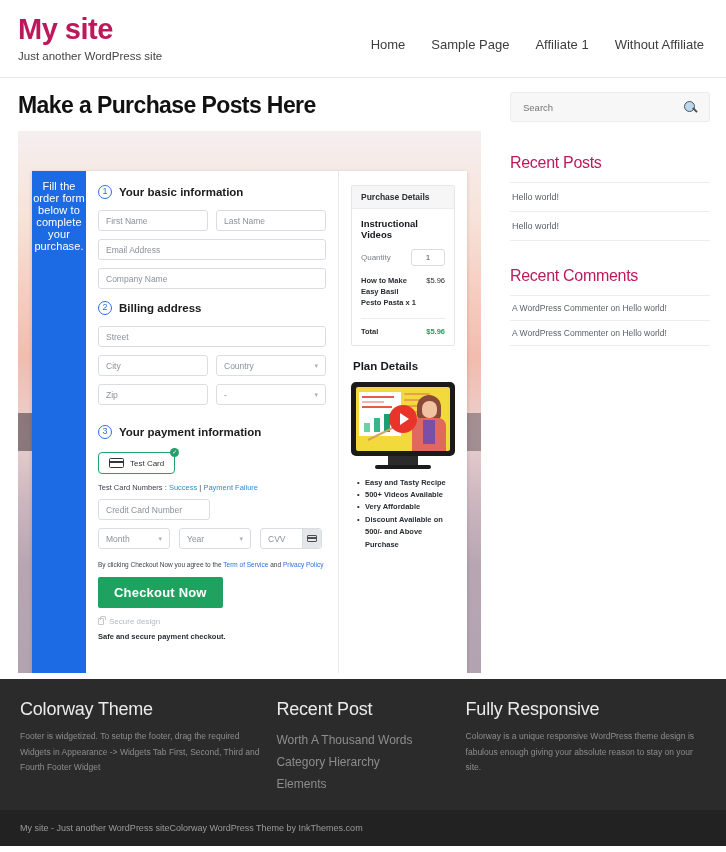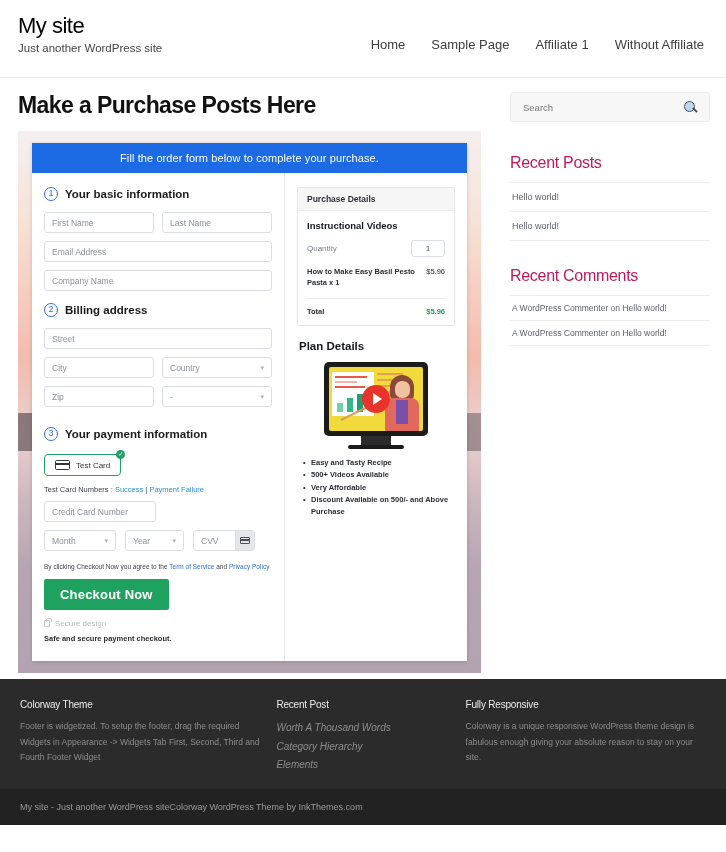--- a/index.html
+++ b/index.html
@@ -15,21 +15,21 @@
     height: 78px;
     padding: 10px 18px 0 18px;
     display: flex;
     align-items: flex-start;
     justify-content: space-between;
     border-bottom: 1px solid #e8e8e8;
     position: relative;
   }
   .brand-block { padding-top: 4px; }
   .site-title {
-    font-size: 22px; font-weight: normal; color: #000000;
+    font-size: 29px; font-weight: bold; color: #be185d;
     letter-spacing: -0.5px; line-height: 1.1;
   }
   .site-tagline { font-size: 11.5px; color: #444; margin-top: 4px; }
   .main-nav { display: flex; gap: 26px; padding-top: 27px; padding-right: 4px; }
   .nav-link {
     font-size: 13px; color: #3d3d3d; text-decoration: none;
     white-space: nowrap; cursor: pointer;
   }
 
   
@@ -51,22 +51,23 @@
     position: relative; overflow: hidden;
   }
   .form-shell::before {
     content:""; position:absolute; left:0; right:0; top:52%; height:7%;
     background: linear-gradient(90deg, #6d5d62 0%, #3c3238 40%, #5a4c52 70%, #8d7b80 100%);
     opacity: .75;
   }
   .form-card {
     position: relative; z-index: 2;
     background:#fff; width:100%; height:100%;
-    display:flex; flex-direction:column;
+    display:flex; flex-direction:row;
     box-shadow: 0 1px 4px rgba(0,0,0,.15);
+    margin-top: 28px;
   }
 
   .form-banner {
     background:#1c6ae4; color:#fff; text-align:center;
     font-size:11px; padding:9px 0; letter-spacing:.1px;
   }
   .form-cols { display:flex; flex:1; }
   .form-left { width:253px; padding:14px 12px 0 12px; border-right:1px solid #e9e9e9; }
   .form-right { flex:1; padding:14px 12px 0 12px; }
 
@@ -211,23 +212,23 @@
   .side-h { font-size:16px; color:#be185d; margin-bottom:10px; letter-spacing:-0.3px;}
   .side-list { list-style:none; margin-bottom:26px; border-top:1px solid #ededed;}
   .side-list li { font-size:9px; color:#5a5f66; padding:9px 2px; border-bottom:1px solid #ededed; cursor:pointer;}
   .cmt-list li { font-size:8.5px; padding:7px 2px; }
 
   
   .footer { background:#2b2b2b; padding:20px 20px 14px 20px; margin-top:6px; }
   .f-cols { display:flex; gap:16px; }
   .f-col { flex:1; }
   .f-col:nth-child(2){ flex:.72; }
-  .f-h { font-size:10px; color:#eceaea; margin-bottom:9px; font-weight:normal; letter-spacing:-0.2px;}
+  .f-h { font-size:18px; color:#eceaea; margin-bottom:9px; font-weight:normal; letter-spacing:-0.2px;}
   .f-p { font-size:8.5px; color:#8d8d8d; line-height:1.85; }
-  .f-li { font-size:10px; color:#8d8d8d; line-height:1.85; list-style:none; cursor:pointer;font-style:italic;}
+  .f-li { font-size:12px; color:#8d8d8d; line-height:1.85; list-style:none; cursor:pointer;}
   .sub-footer {
     background:#222222; padding:13px 20px; display:flex; justify-content:flex-start;
   }
   .sub-footer span { font-size:9px; color:#9a9a9a; }
 </style>
 </head>
 <body>
 
 <div class="site-header">
   <div class="brand-block">
@@ -307,21 +308,21 @@
               <a class="fail">Payment Failure</a>
             </div>
 
             <div class="fld" style="width:112px">Credit Card Number</div>
 
             <div class="row2" style="gap:9px;align-items:flex-start">
               <div class="fld sel" style="width:72px">
                 <span>Month</span>
                 <span class="caret">▾</span>
               </div>
-              <div class="fld sel" style="width:59px">
+              <div class="fld sel" style="width:72px">
                 <span>Year</span>
                 <span class="caret">▾</span>
               </div>
               <div class="cvv-wrap">
                 <div class="fld">CVV</div>
                 <div class="cvv-chip">
                     <i></i>
                   </div>
               </div>
             </div>

